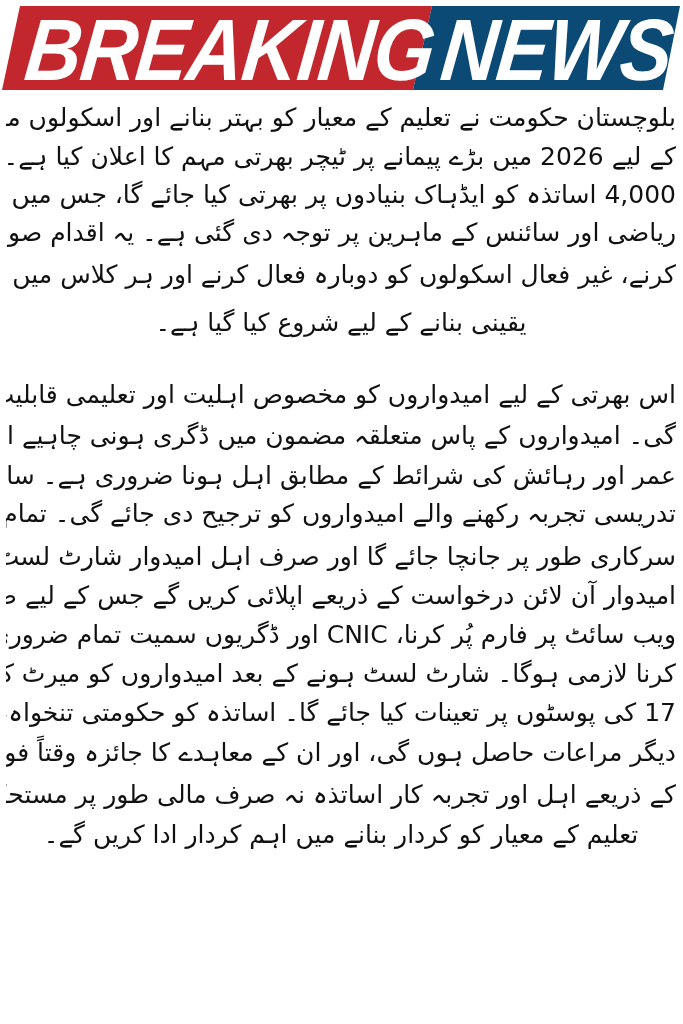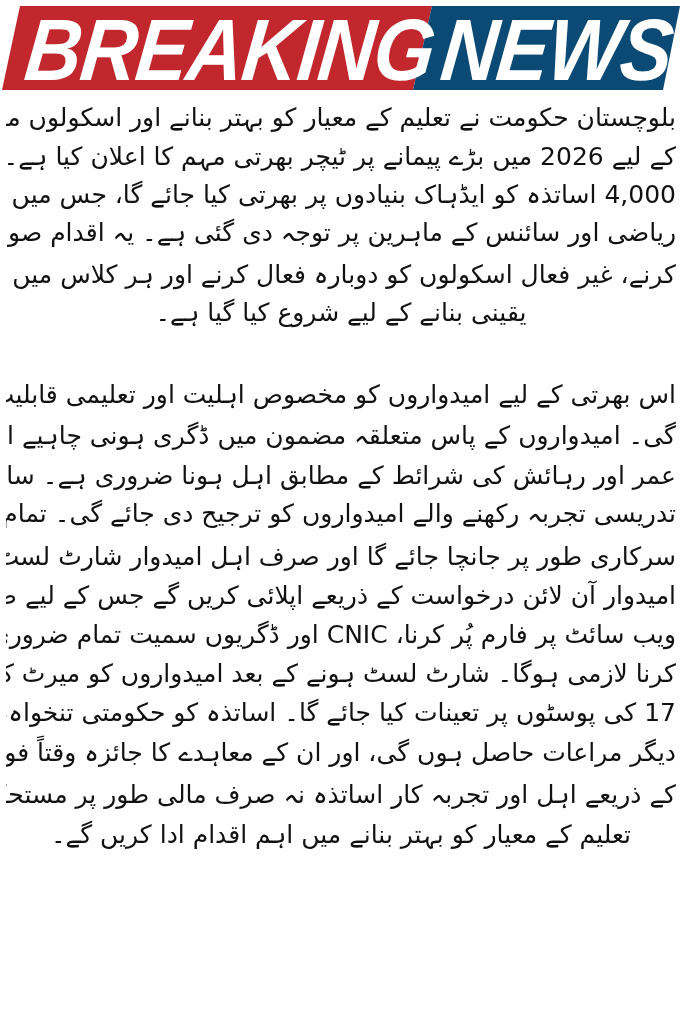--- a/index.html
+++ b/index.html
@@ -84,30 +84,30 @@
 </div>
 
 <div class="article">
 
   <div class="paragraph">
     <div class="line" style="top:3px">بلوچستان حکومت نے تعلیم کے معیار کو بہتر بنانے اور اسکولوں میں خالی اسامیوں کو پُر کرنے</div>
     <div class="line" style="top:42px">کے لیے 2026 میں بڑے پیمانے پر ٹیچر بھرتی مہم کا اعلان کیا ہے۔ اس منصوبے کے تحت</div>
     <div class="line" style="top:80px">4,000 اساتذہ کو ایڈہاک بنیادوں پر بھرتی کیا جائے گا، جس میں خاص طور پر انگریزی،</div>
     <div class="line" style="top:118px">ریاضی اور سائنس کے ماہرین پر توجہ دی گئی ہے۔ یہ اقدام صوبے کے تعلیمی نظام کو مستحکم</div>
     <div class="line" style="top:160px">کرنے، غیر فعال اسکولوں کو دوبارہ فعال کرنے اور ہر کلاس میں ایک اہل استاد کی تعیناتی کو</div>
-    <div class="line center" style="top:198px">یقینی بنانے کے لیے شروع کیا گیا ہے۔</div>
+    <div class="line center" style="top:208px">یقینی بنانے کے لیے شروع کیا گیا ہے۔</div>
   </div>
 
   <div class="paragraph">
     <div class="line" style="top:280px">اس بھرتی کے لیے امیدواروں کو مخصوص اہلیت اور تعلیمی قابلیت کی شرائط پوری کرنی ہوں</div>
     <div class="line" style="top:321px">گی۔ امیدواروں کے پاس متعلقہ مضمون میں ڈگری ہونی چاہیے اور انہیں گریڈ 17 کے لیے</div>
     <div class="line center" style="top:361px">عمر اور رہائش کی شرائط کے مطابق اہل ہونا ضروری ہے۔ سابقہ سرکاری اسکولوں میں</div>
     <div class="line center" style="top:399px">تدریسی تجربہ رکھنے والے امیدواروں کو ترجیح دی جائے گی۔ تمام تعلیمی اسناد اور تجربہ</div>
     <div class="line" style="top:442px">سرکاری طور پر جانچا جائے گا اور صرف اہل امیدوار شارٹ لسٹ کے لیے منتخب ہوں گے۔</div>
     <div class="line" style="top:481px">امیدوار آن لائن درخواست کے ذریعے اپلائی کریں گے جس کے لیے صوبائی محکمہ تعلیم کی</div>
     <div class="line" style="top:520px">ویب سائٹ پر فارم پُر کرنا، CNIC اور ڈگریوں سمیت تمام ضروری دستاویزات اپ لوڈ</div>
     <div class="line" style="top:559px">کرنا لازمی ہوگا۔ شارٹ لسٹ ہونے کے بعد امیدواروں کو میرٹ کی بنیاد پر ایڈہاک گریڈ</div>
     <div class="line" style="top:598px">17 کی پوسٹوں پر تعینات کیا جائے گا۔ اساتذہ کو حکومتی تنخواہ، صحت کی سہولت، پنشن اور</div>
     <div class="line" style="top:638px">دیگر مراعات حاصل ہوں گی، اور ان کے معاہدے کا جائزہ وقتاً فوقتاً لیا جائے گا۔ اس بھرتی</div>
     <div class="line center" style="top:680px">کے ذریعے اہل اور تجربہ کار اساتذہ نہ صرف مالی طور پر مستحکم ہوں گے بلکہ بلوچستان میں</div>
-    <div class="line center" style="top:720px">تعلیم کے معیار کو بہتر بنانے میں اہم اقدام ادا کریں گے۔</div>
+    <div class="line center" style="top:720px">تعلیم کے معیار کو کردار بنانے میں اہم کردار ادا کریں گے۔</div>
   </div>
 </div>
 
 </body></html>

